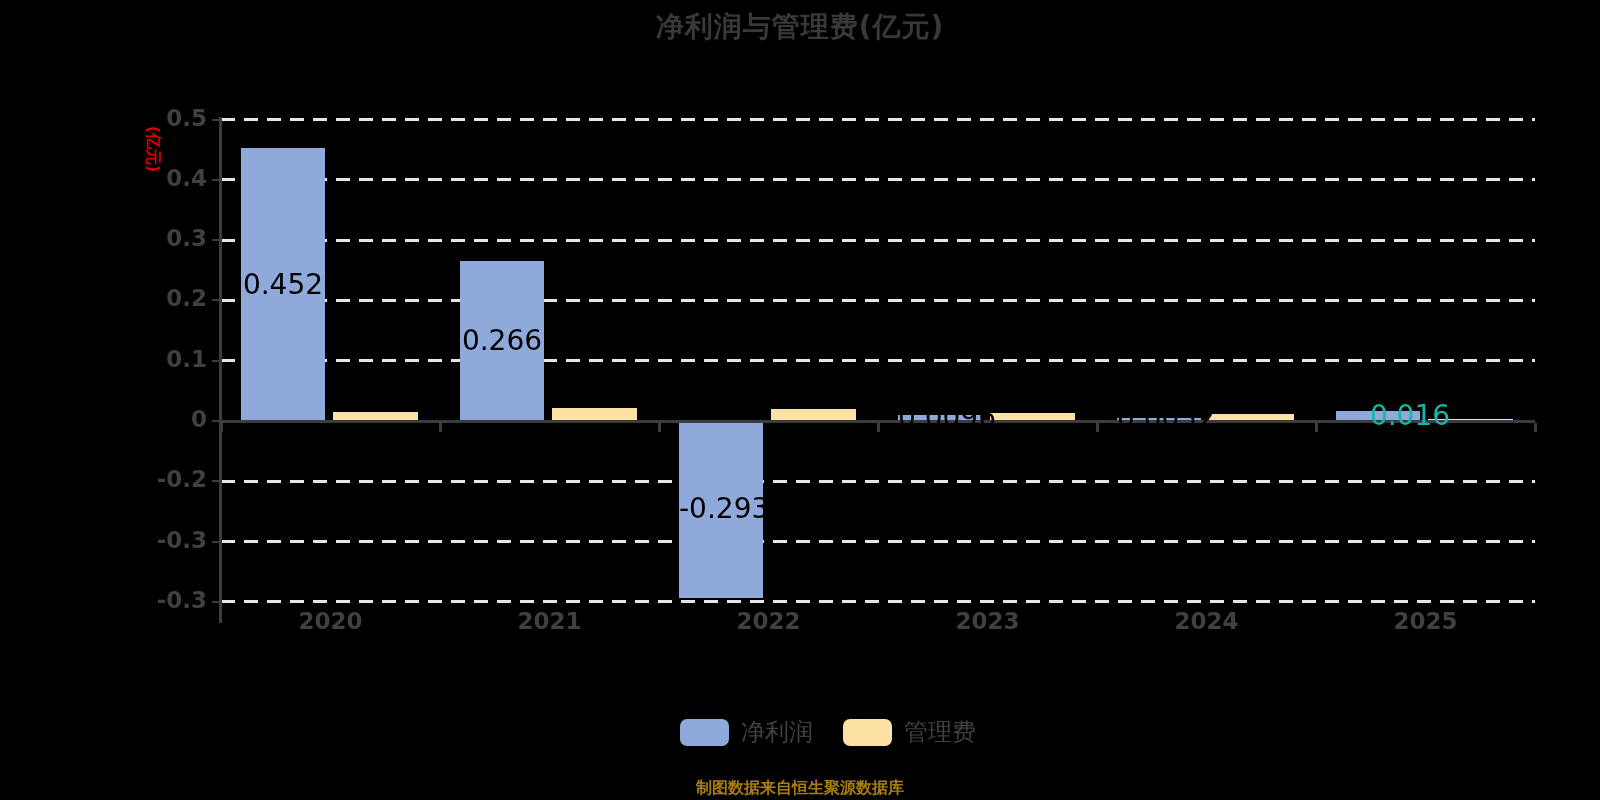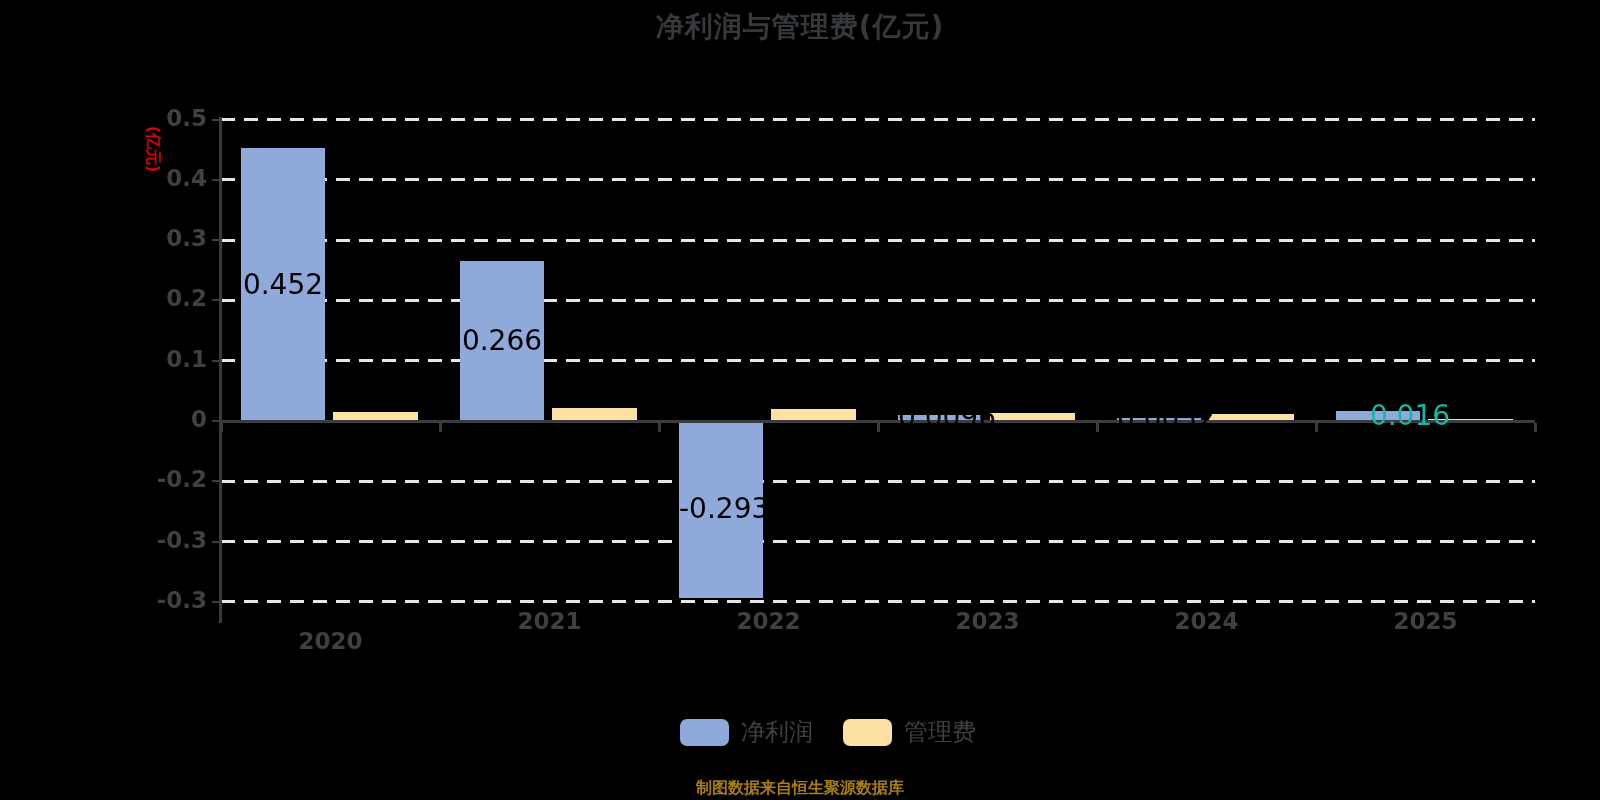--- a/index.html
+++ b/index.html
@@ -76,21 +76,21 @@
       <div class="ylabel" style="left: 137px; top: 466.3px;">-0.2</div>
       <div class="gridline" style="left: 221px; top: 540.1px; width: 1314px; background: repeating-linear-gradient(90deg, rgb(230, 230, 230) 0px, rgb(230, 230, 230) 14px, transparent 14px, transparent 23px);"></div>
       <div class="ytick" style="left: 212px; top: 540.6px;"></div>
       <div class="ylabel" style="left: 137px; top: 526.6px;">-0.3</div>
       <div class="gridline" style="left: 221px; top: 600.4px; width: 1314px; background: repeating-linear-gradient(90deg, rgb(230, 230, 230) 0px, rgb(230, 230, 230) 14px, transparent 14px, transparent 23px);"></div>
       <div class="ytick" style="left: 212px; top: 600.9px;"></div>
       <div class="ylabel" style="left: 137px; top: 586.9px;">-0.3</div>
       <div class="bar" style="left: 241px; top: 148.444px; width: 84px; height: 272.556px; background: rgb(142, 169, 218);"></div>
       <div class="barlabel" style="left: 241px; top: 269.722px; width: 84px; color: rgb(0, 0, 0); line-height: 30px;">0.452</div>
       <div class="bar" style="left: 333px; top: 411.955px; width: 85px; height: 9.045px; background: rgb(252, 224, 164);"></div>
-      <div class="xlabel" style="left: 270.5px; top: 628px;">2020</div>
+      <div class="xlabel" style="left: 270.5px; top: 608px;">2020</div>
       <div class="bar" style="left: 460px; top: 260.602px; width: 84px; height: 160.398px; background: rgb(142, 169, 218);"></div>
       <div class="barlabel" style="left: 460px; top: 325.801px; width: 84px; color: rgb(0, 0, 0); line-height: 30px;">0.266</div>
       <div class="bar" style="left: 552px; top: 408.337px; width: 85px; height: 12.663px; background: rgb(252, 224, 164);"></div>
       <div class="xlabel" style="left: 489.5px; top: 608px;">2021</div>
       <div class="bar" style="left: 679px; top: 421px; width: 84px; height: 176.679px; background: rgb(142, 169, 218);"></div>
       <div class="barlabel" style="left: 679px; top: 494.339px; width: 84px; color: rgb(0, 0, 0); line-height: 30px;">-0.293</div>
       <div class="bar" style="left: 771px; top: 408.94px; width: 85px; height: 12.06px; background: rgb(252, 224, 164);"></div>
       <div class="xlabel" style="left: 708.5px; top: 608px;">2022</div>
       <div class="bar" style="left: 898px; top: 415.211px; width: 84px; height: 5.7888px; background: rgb(142, 169, 218);"></div>
       <div class="barlabel" style="left: 898px; top: 403.106px; width: 84px; color: rgb(0, 0, 0); line-height: 30px;">0.0096</div>

